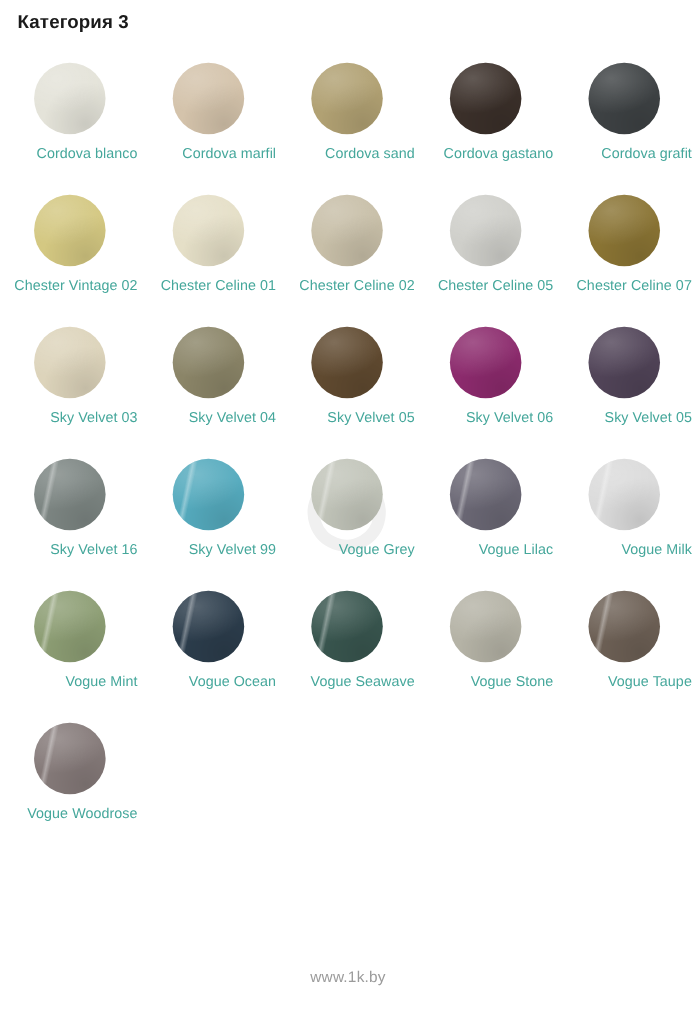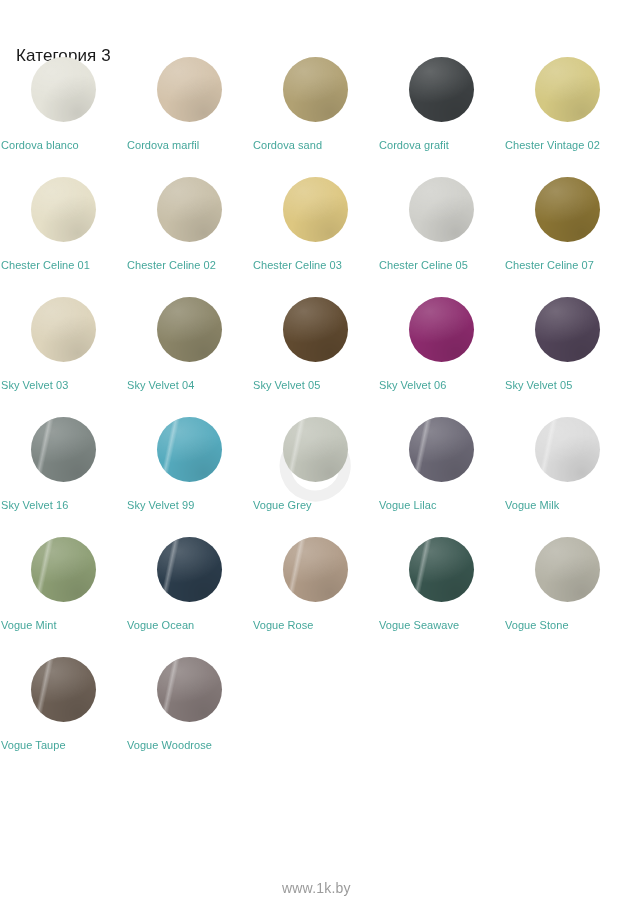--- a/index.html
+++ b/index.html
@@ -25,24 +25,23 @@
   }
 
   
   .page-title {
     position: absolute;
     left: 16px;
     top: 9px;
     font-size: 17px;
     line-height: 21px;
     color: #1a1a1a;
-    font-weight: 400;
+    font-weight: 700;
     letter-spacing: 0.1px;
     white-space: nowrap;
-    margin-top: 36px;
   }
 
   
   .watermark-logo {
     position: absolute;
     left: 277px;
     top: 428px;
     width: 76px;
     height: 76px;
     pointer-events: none;
@@ -111,24 +110,24 @@
     left: 14%;
     top: -12%;
     width: 10%;
     height: 130%;
     transform: rotate(12deg);
     background: linear-gradient(90deg, rgba(255,255,255,0) 0%, rgba(255,255,255,0.33) 45%, rgba(255,255,255,0) 100%);
     pointer-events: none;
   }
 
   .swatch-label {
-    margin-top: 16px;
+    margin-top: 10px;
     width: 124px;
-    text-align: left;
-    font-size: 11px;
+    text-align: right;
+    font-size: 13px;
     line-height: 15.5px;
     color: #45a79b;
     letter-spacing: 0.05px;
     word-wrap: break-word;
   }
 </style>
 </head>
 <body>
 
 <div id="page">
@@ -149,40 +148,40 @@
       </div>
       <div class="swatch-cell">
         <div class="swatch-disc" style="background: rgb(212, 195, 171);"></div>
         <div class="swatch-label">Cordova marfil</div>
       </div>
       <div class="swatch-cell">
         <div class="swatch-disc" style="background: rgb(177, 161, 115);"></div>
         <div class="swatch-label">Cordova sand</div>
       </div>
       <div class="swatch-cell">
+        <div class="swatch-disc" style="background: rgb(59, 48, 42);"></div>
+        <div class="swatch-label">Cordova gastano</div>
+      </div>
+      <div class="swatch-cell">
         <div class="swatch-disc" style="background: rgb(62, 66, 68);"></div>
         <div class="swatch-label">Cordova grafit</div>
       </div>
       <div class="swatch-cell">
         <div class="swatch-disc" style="background: rgb(212, 200, 130);"></div>
         <div class="swatch-label">Chester Vintage 02</div>
       </div>
       <div class="swatch-cell">
         <div class="swatch-disc" style="background: rgb(229, 223, 199);"></div>
         <div class="swatch-label">Chester Celine 01</div>
       </div>
       <div class="swatch-cell">
         <div class="swatch-disc" style="background: rgb(200, 191, 168);"></div>
         <div class="swatch-label">Chester Celine 02</div>
       </div>
       <div class="swatch-cell">
-        <div class="swatch-disc" style="background: rgb(221, 199, 129);"></div>
-        <div class="swatch-label">Chester Celine 03</div>
-      </div>
-      <div class="swatch-cell">
         <div class="swatch-disc" style="background: rgb(207, 207, 202);"></div>
         <div class="swatch-label">Chester Celine 05</div>
       </div>
       <div class="swatch-cell">
         <div class="swatch-disc" style="background: rgb(138, 116, 52);"></div>
         <div class="swatch-label">Chester Celine 07</div>
       </div>
       <div class="swatch-cell">
         <div class="swatch-disc" style="background: rgb(221, 212, 187);"></div>
         <div class="swatch-label">Sky Velvet 03</div>
@@ -225,24 +224,20 @@
       </div>
       <div class="swatch-cell">
         <div class="swatch-disc sheen" style="background: rgb(141, 158, 116);"></div>
         <div class="swatch-label">Vogue Mint</div>
       </div>
       <div class="swatch-cell">
         <div class="swatch-disc sheen" style="background: rgb(44, 61, 76);"></div>
         <div class="swatch-label">Vogue Ocean</div>
       </div>
       <div class="swatch-cell">
-        <div class="swatch-disc sheen" style="background: rgb(176, 155, 135);"></div>
-        <div class="swatch-label">Vogue Rose</div>
-      </div>
-      <div class="swatch-cell">
         <div class="swatch-disc sheen" style="background: rgb(57, 86, 79);"></div>
         <div class="swatch-label">Vogue Seawave</div>
       </div>
       <div class="swatch-cell">
         <div class="swatch-disc" style="background: rgb(181, 179, 166);"></div>
         <div class="swatch-label">Vogue Stone</div>
       </div>
       <div class="swatch-cell">
         <div class="swatch-disc sheen" style="background: rgb(109, 96, 85);"></div>
         <div class="swatch-label">Vogue Taupe</div>

